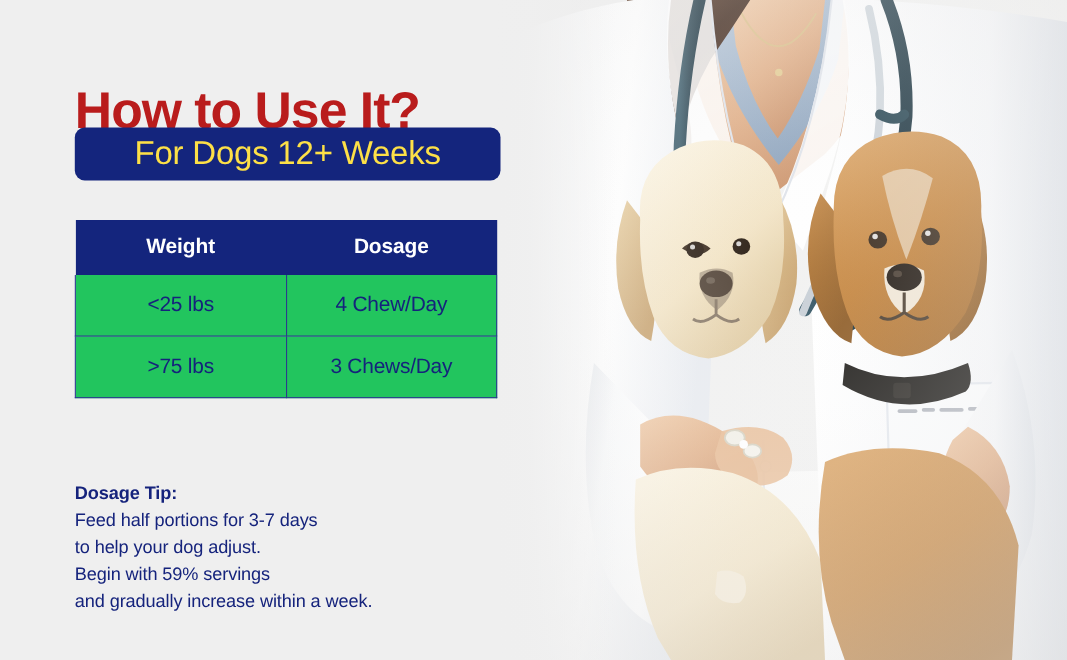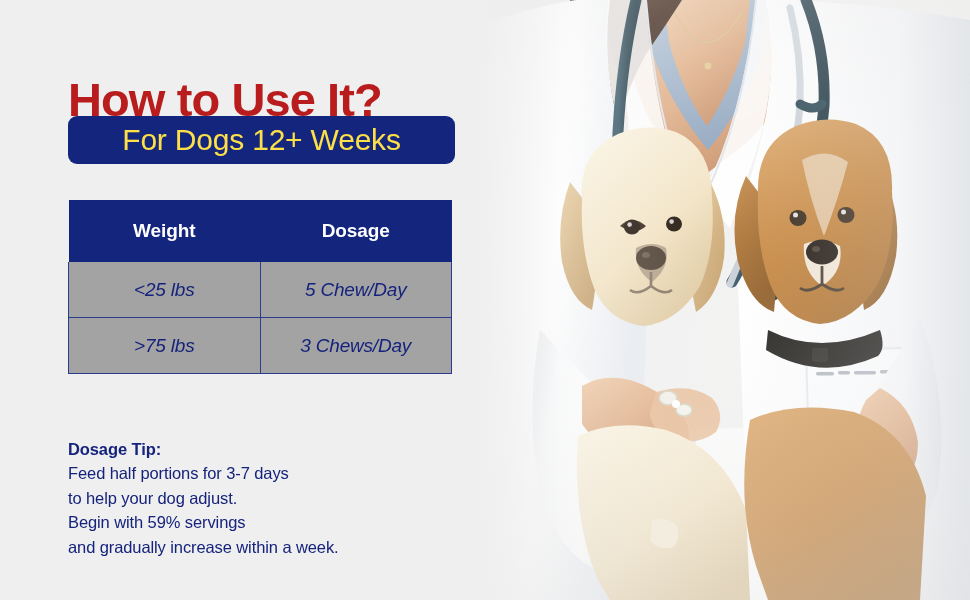--- a/index.html
+++ b/index.html
@@ -77,36 +77,35 @@
   #dosage-table th,
   #dosage-table td {
     padding: 0;
     margin: 0;
     text-align: center;
     vertical-align: middle;
   }
   #dosage-table thead th {
     background: #14257d;
     color: #ffffff;
-    height: 62px;
+    height: 50px;
     font-size: 19px;
     font-weight: bold;
     letter-spacing: -0.1px;
     border: none;
   }
   #dosage-table tbody td {
-    background: #a3a3a3;
+    background: #22c55e;
     color: #15237c;
     height: 55px;
     font-size: 19px;
     font-weight: normal;
     letter-spacing: -0.2px;
     border: 1px solid #2b3c8e;
     border-top: none;
-    font-style: italic;
   }
   #dosage-table tbody tr td:first-child {
     border-left: 1px solid #2b3c8e;
     border-right: 1px solid #2b3c8e;
   }
   #dosage-table tbody tr:first-child td {
     border-top: none;
   }
 
   
@@ -348,21 +347,21 @@
     <table id="dosage-table">
       <thead>
         <tr>
           <th>Weight</th>
           <th>Dosage</th>
         </tr>
       </thead>
       <tbody>
         <tr>
           <td>&lt;25 lbs</td>
-          <td>5 Chew/Day</td>
+          <td>4 Chew/Day</td>
         </tr>
         <tr>
           <td>&gt;75 lbs</td>
           <td>3 Chews/Day</td>
         </tr>
       </tbody>
     </table>
 
     <div id="expert-tip">
       <span class="tip-heading">Dosage Tip:</span>

